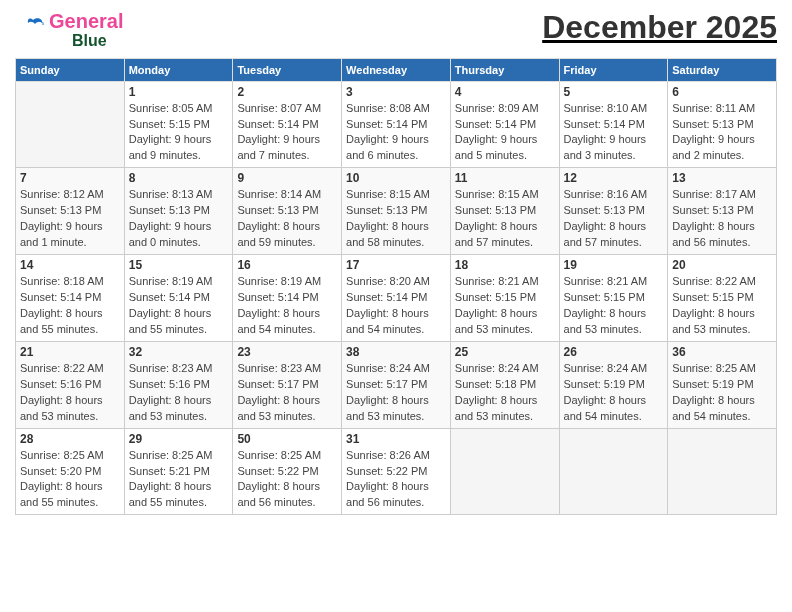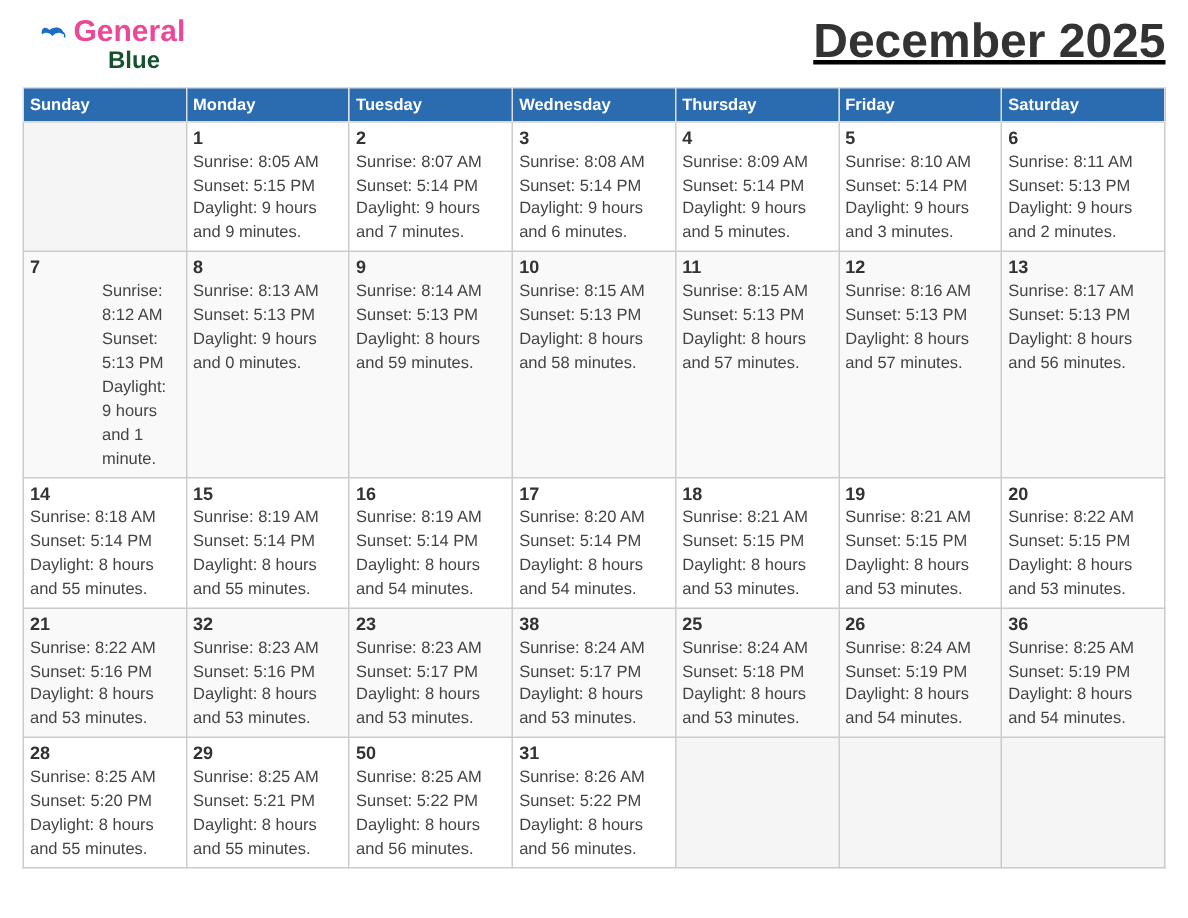--- a/index.html
+++ b/index.html
@@ -169,21 +169,21 @@
             <span class="day-num">6</span>
             <div class="day-info" style="white-space: pre-line;">Sunrise: 8:11 AM
 Sunset: 5:13 PM
 Daylight: 9 hours
 and 2 minutes.</div>
           </td>
         </tr>
         <tr>
           <td>
             <span class="day-num">7</span>
-            <div class="day-info" style="white-space: pre-line; margin-left: 48px;">Sunrise: 8:12 AM
+            <div class="day-info" style="white-space: pre-line;">Sunrise: 8:12 AM
 Sunset: 5:13 PM
 Daylight: 9 hours
 and 1 minute.</div>
           </td>
           <td>
             <span class="day-num">8</span>
             <div class="day-info" style="white-space: pre-line;">Sunrise: 8:13 AM
 Sunset: 5:13 PM
 Daylight: 9 hours
 and 0 minutes.</div>

